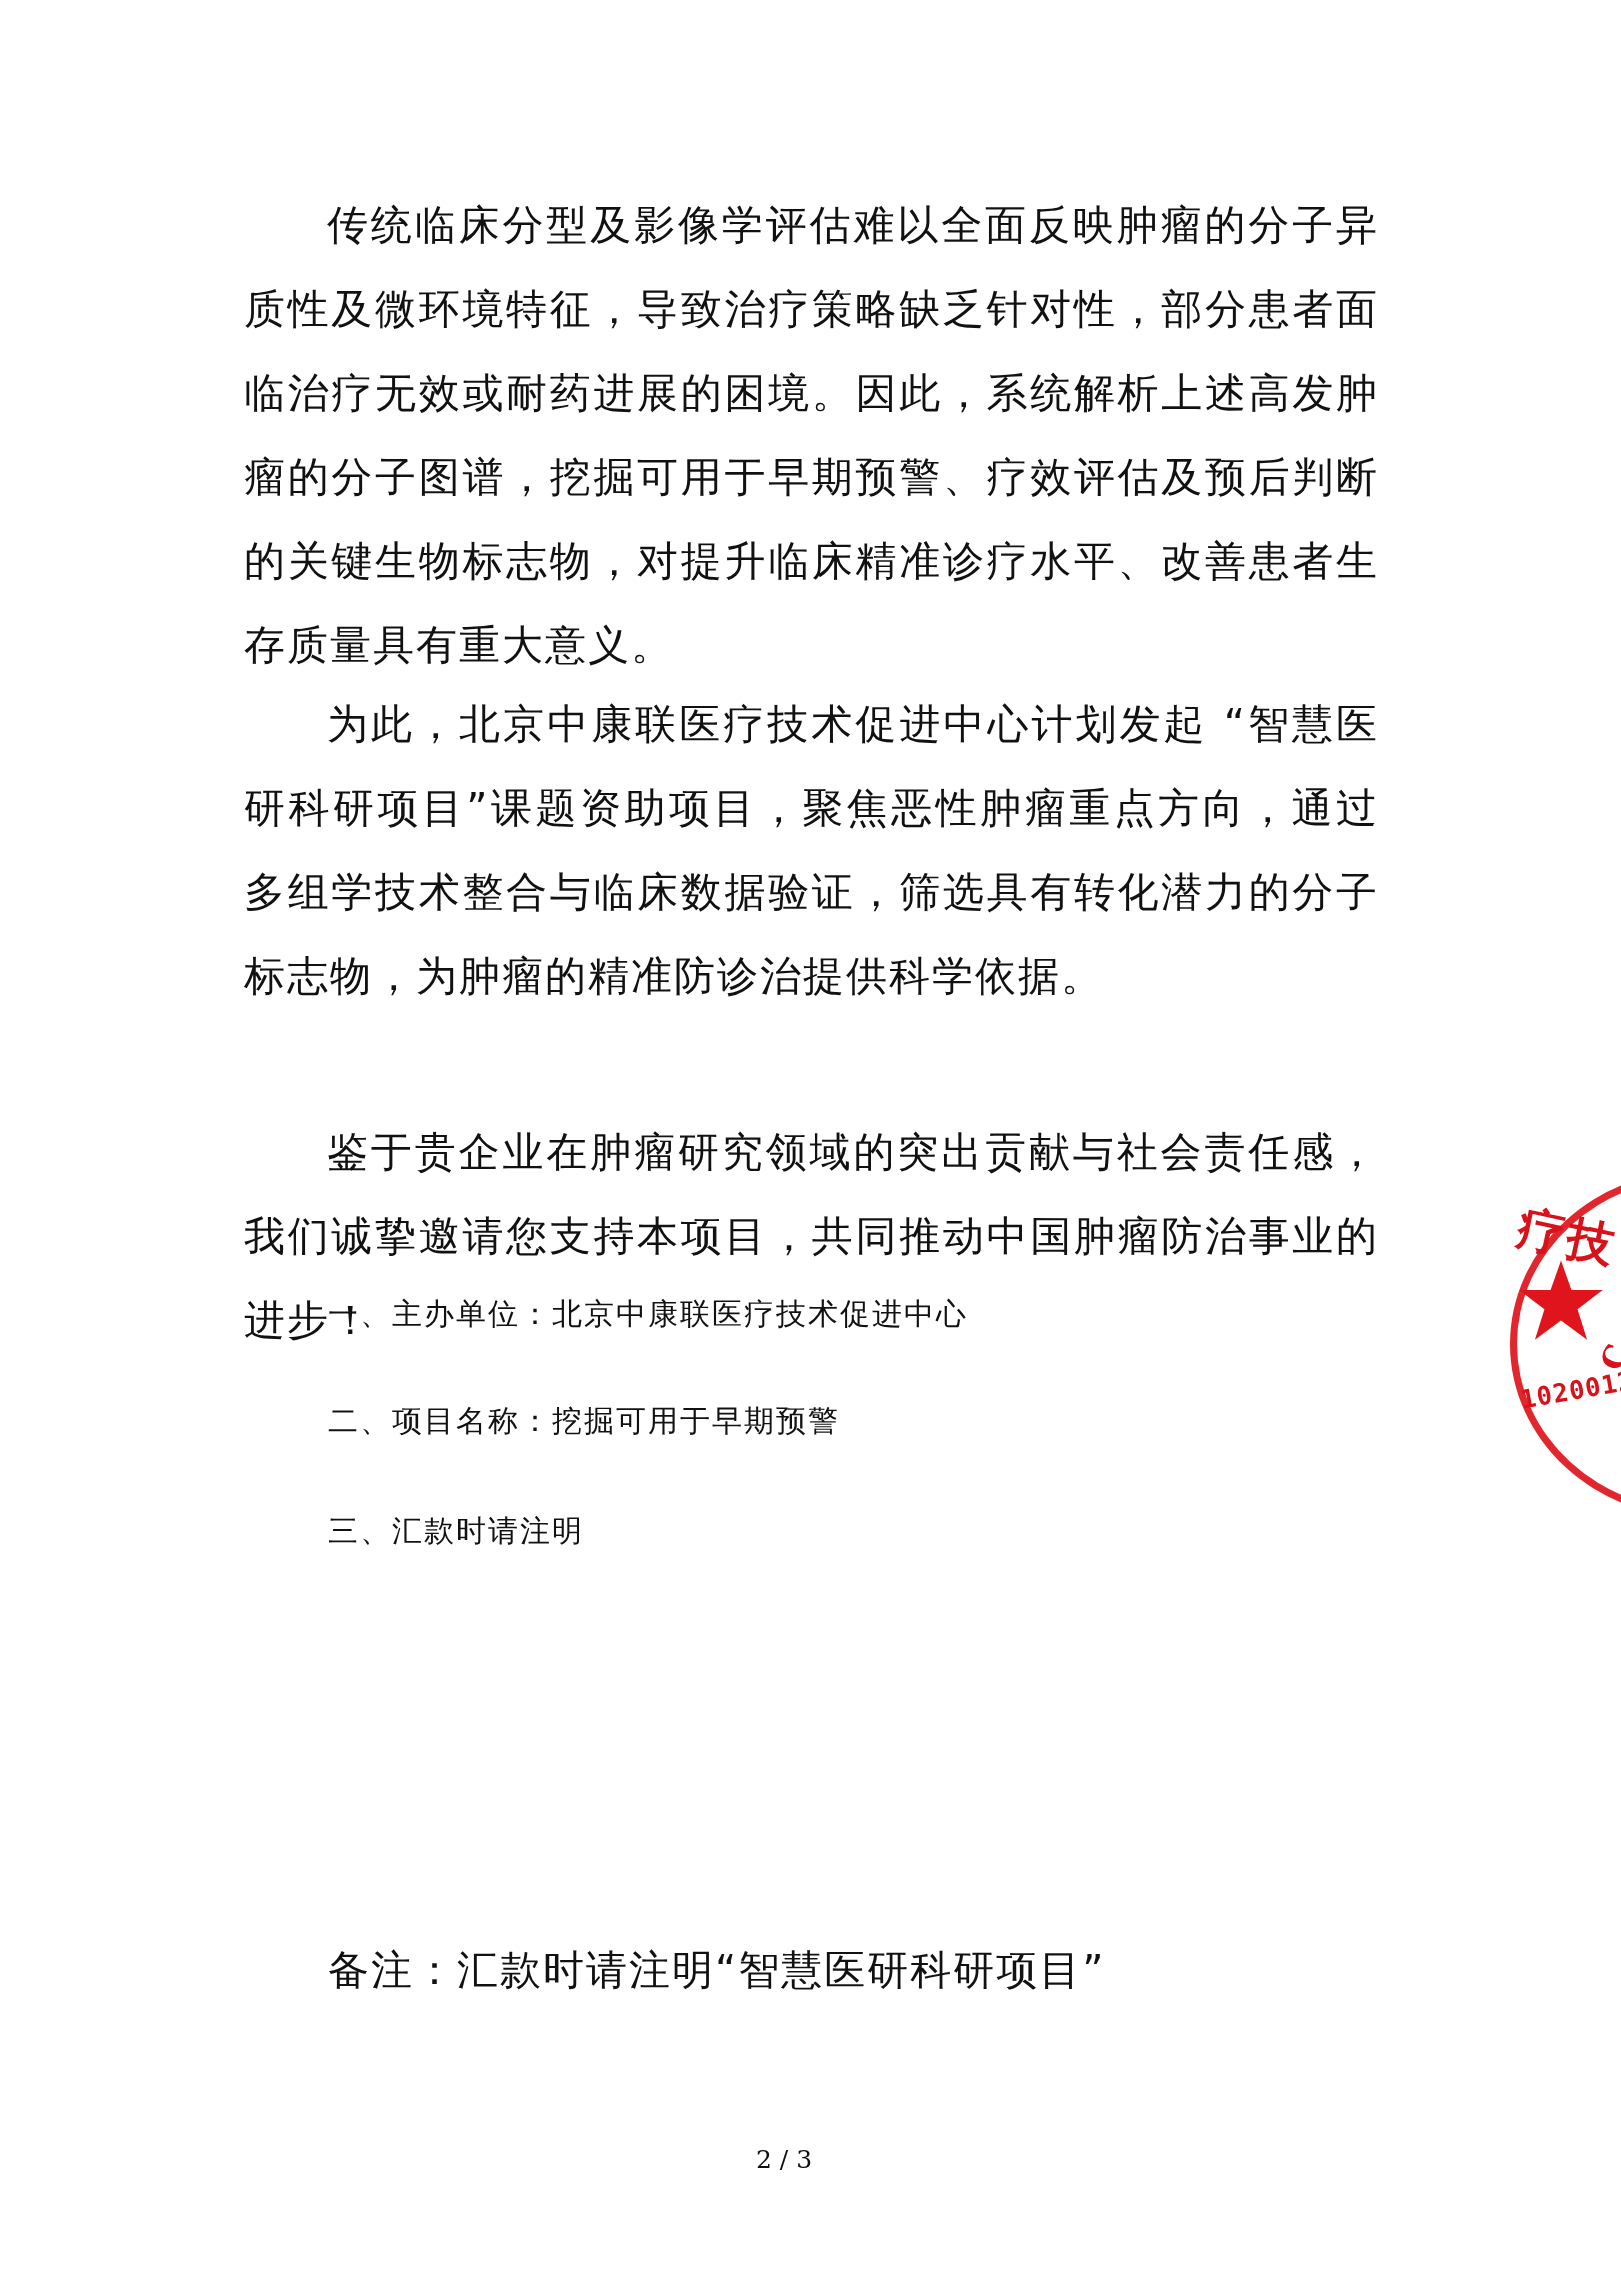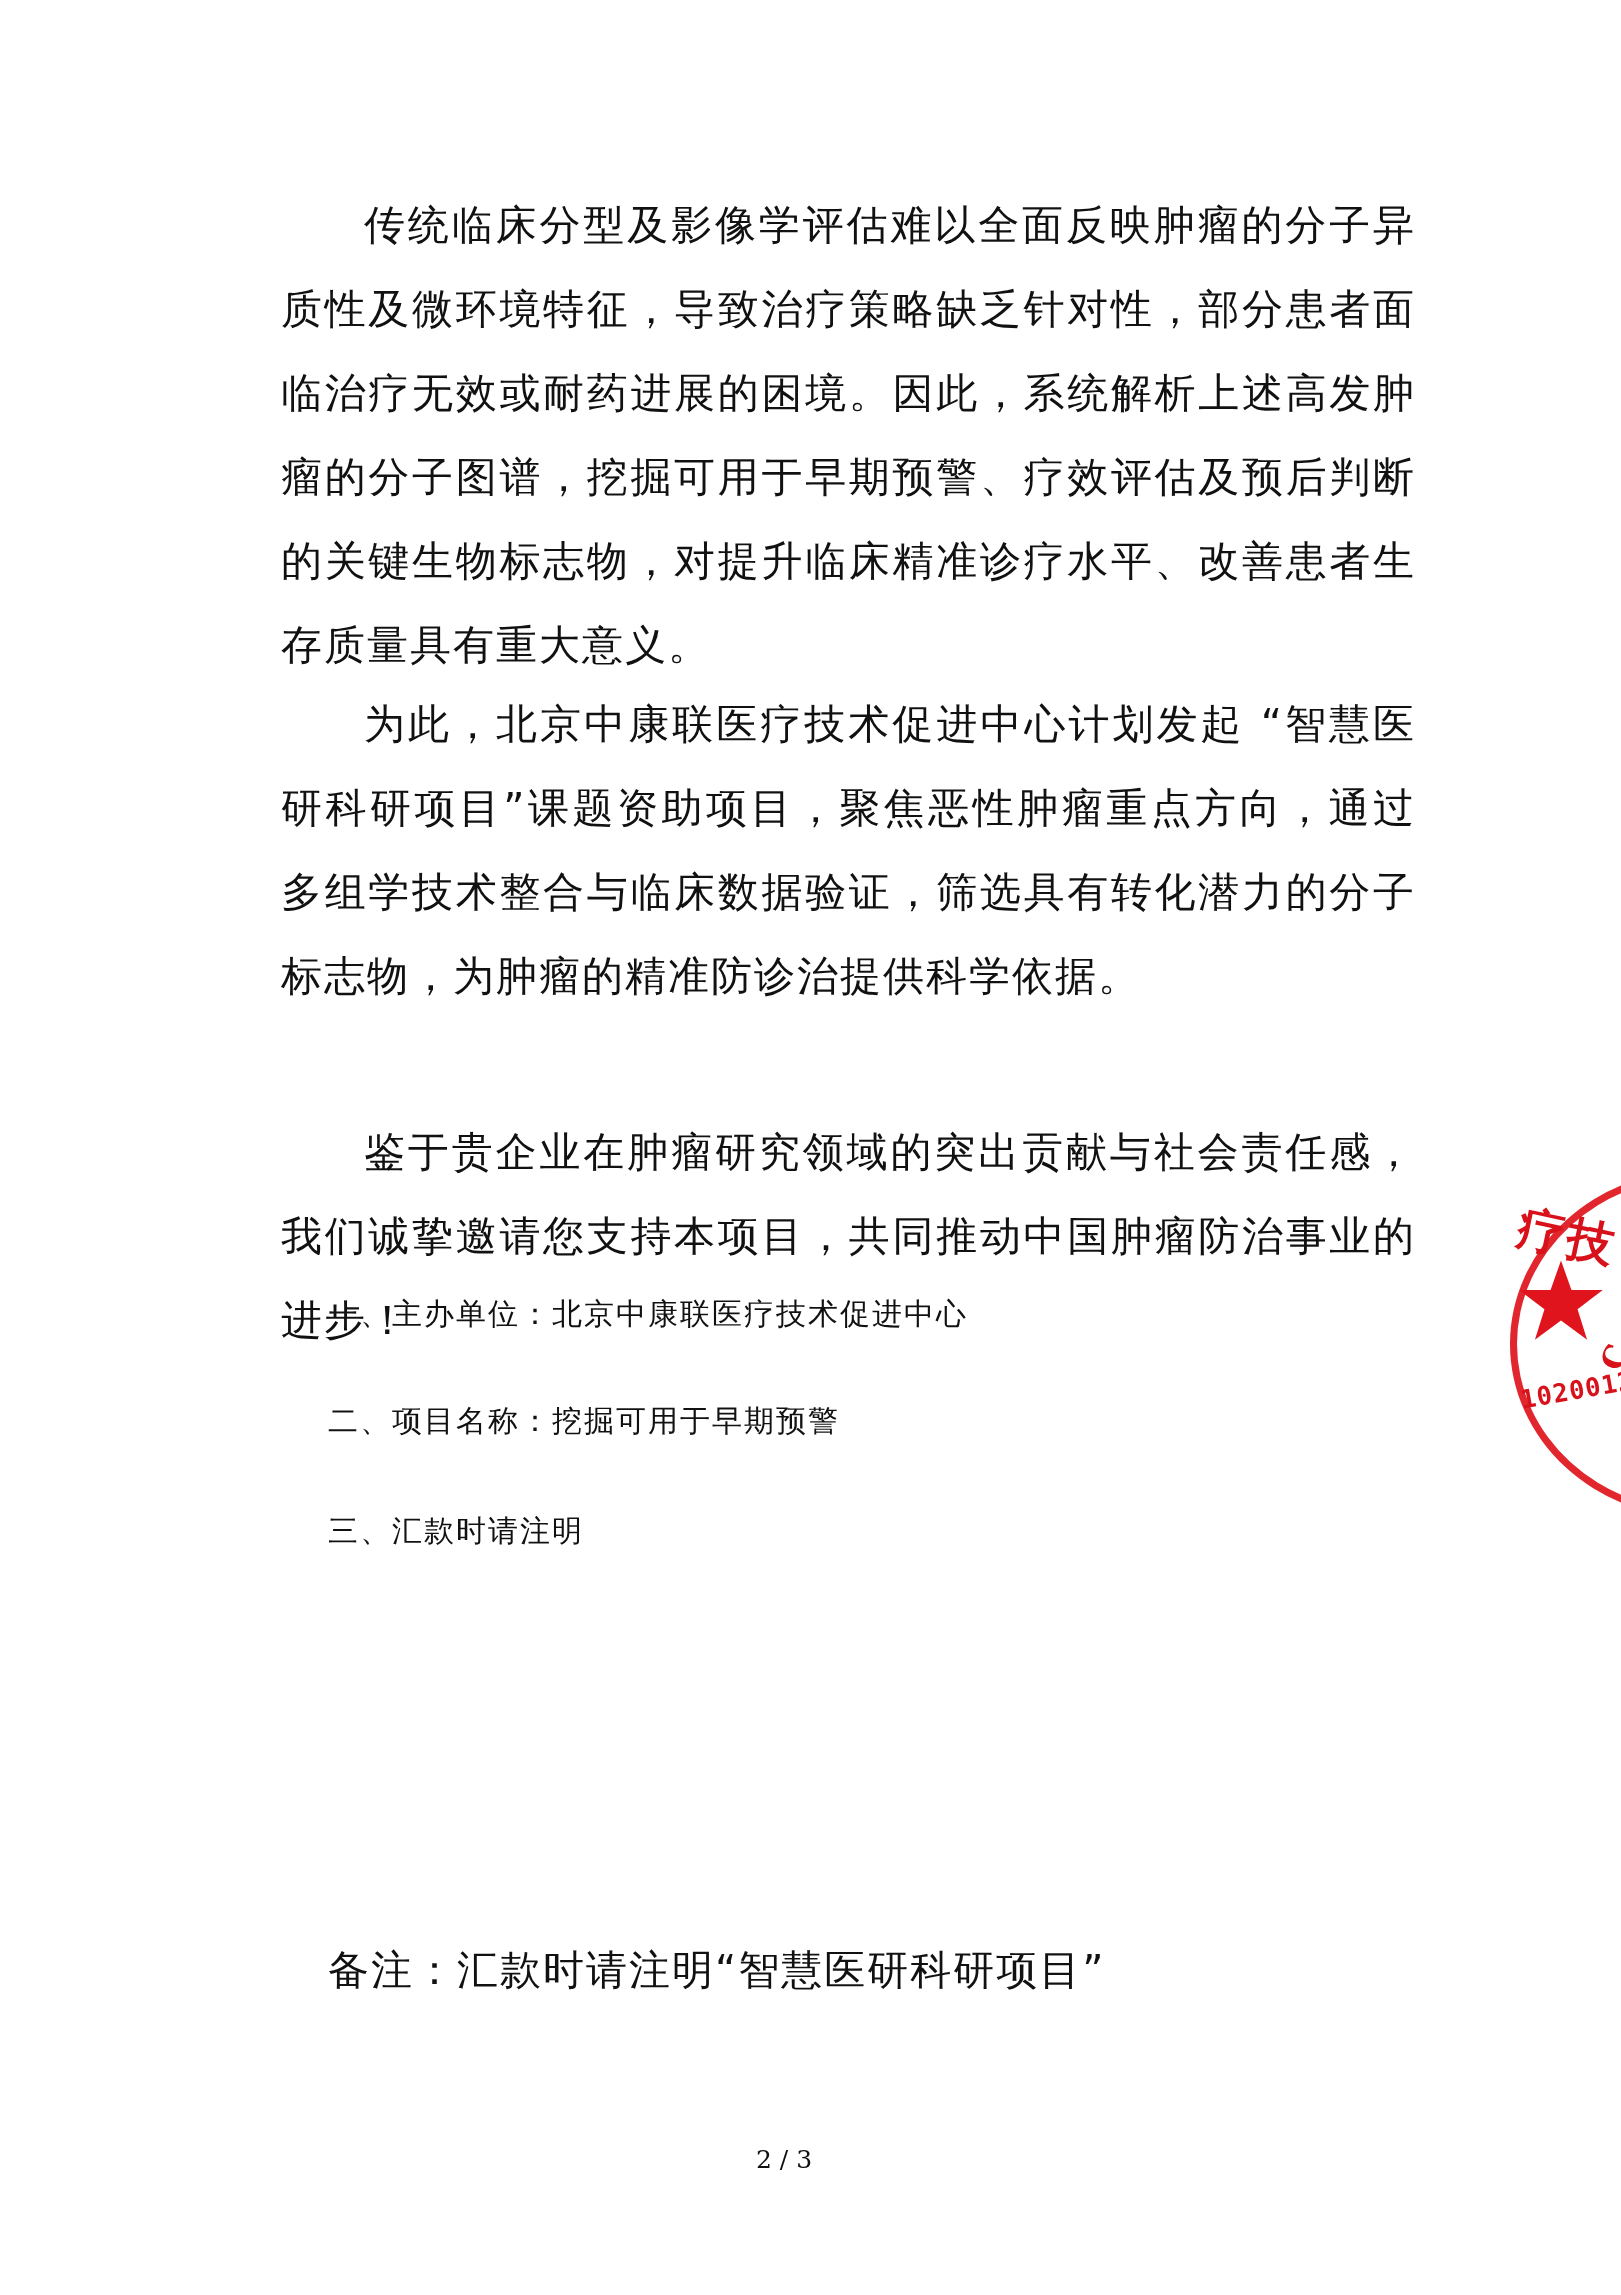--- a/index.html
+++ b/index.html
@@ -24,21 +24,20 @@
     }
     .body-text {
       position: absolute;
       left: 244px;
       width: 1135px;
       font-size: 41px;
       line-height: 84px;
       letter-spacing: 2px;
       text-align: justify;
       text-align-last: left;
-      margin-left: 37px;
     }
     .para {
       margin: 0;
       text-indent: 83px;
     }
     #para-1 { position: absolute; left: 244px; top: 183px; width: 1135px; }
     #para-2 { position: absolute; left: 244px; top: 682px; width: 1135px; }
     #para-3 { position: absolute; left: 244px; top: 1110px; width: 1135px; }
     .item {
       position: absolute;

